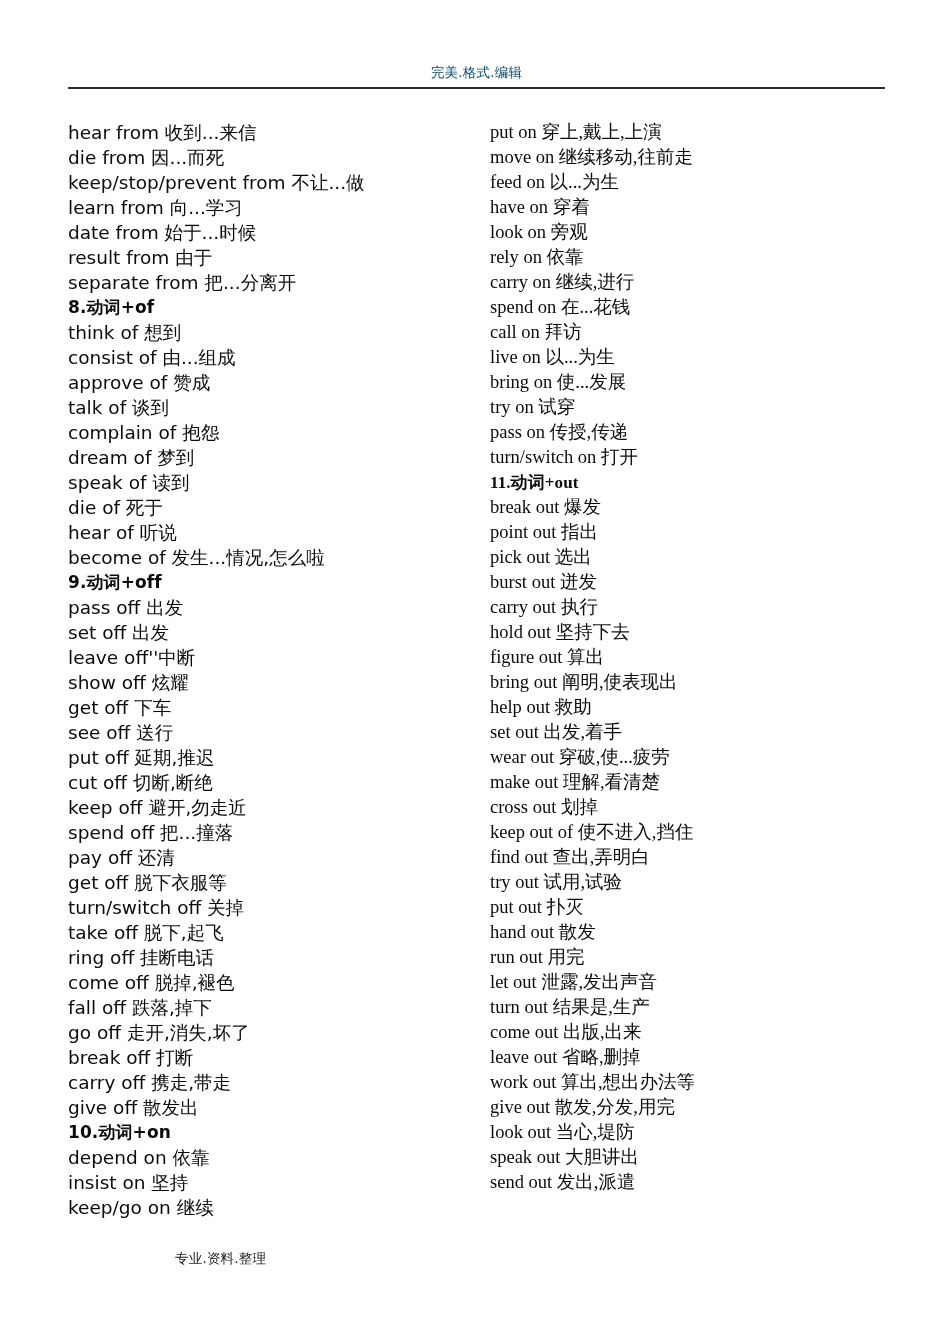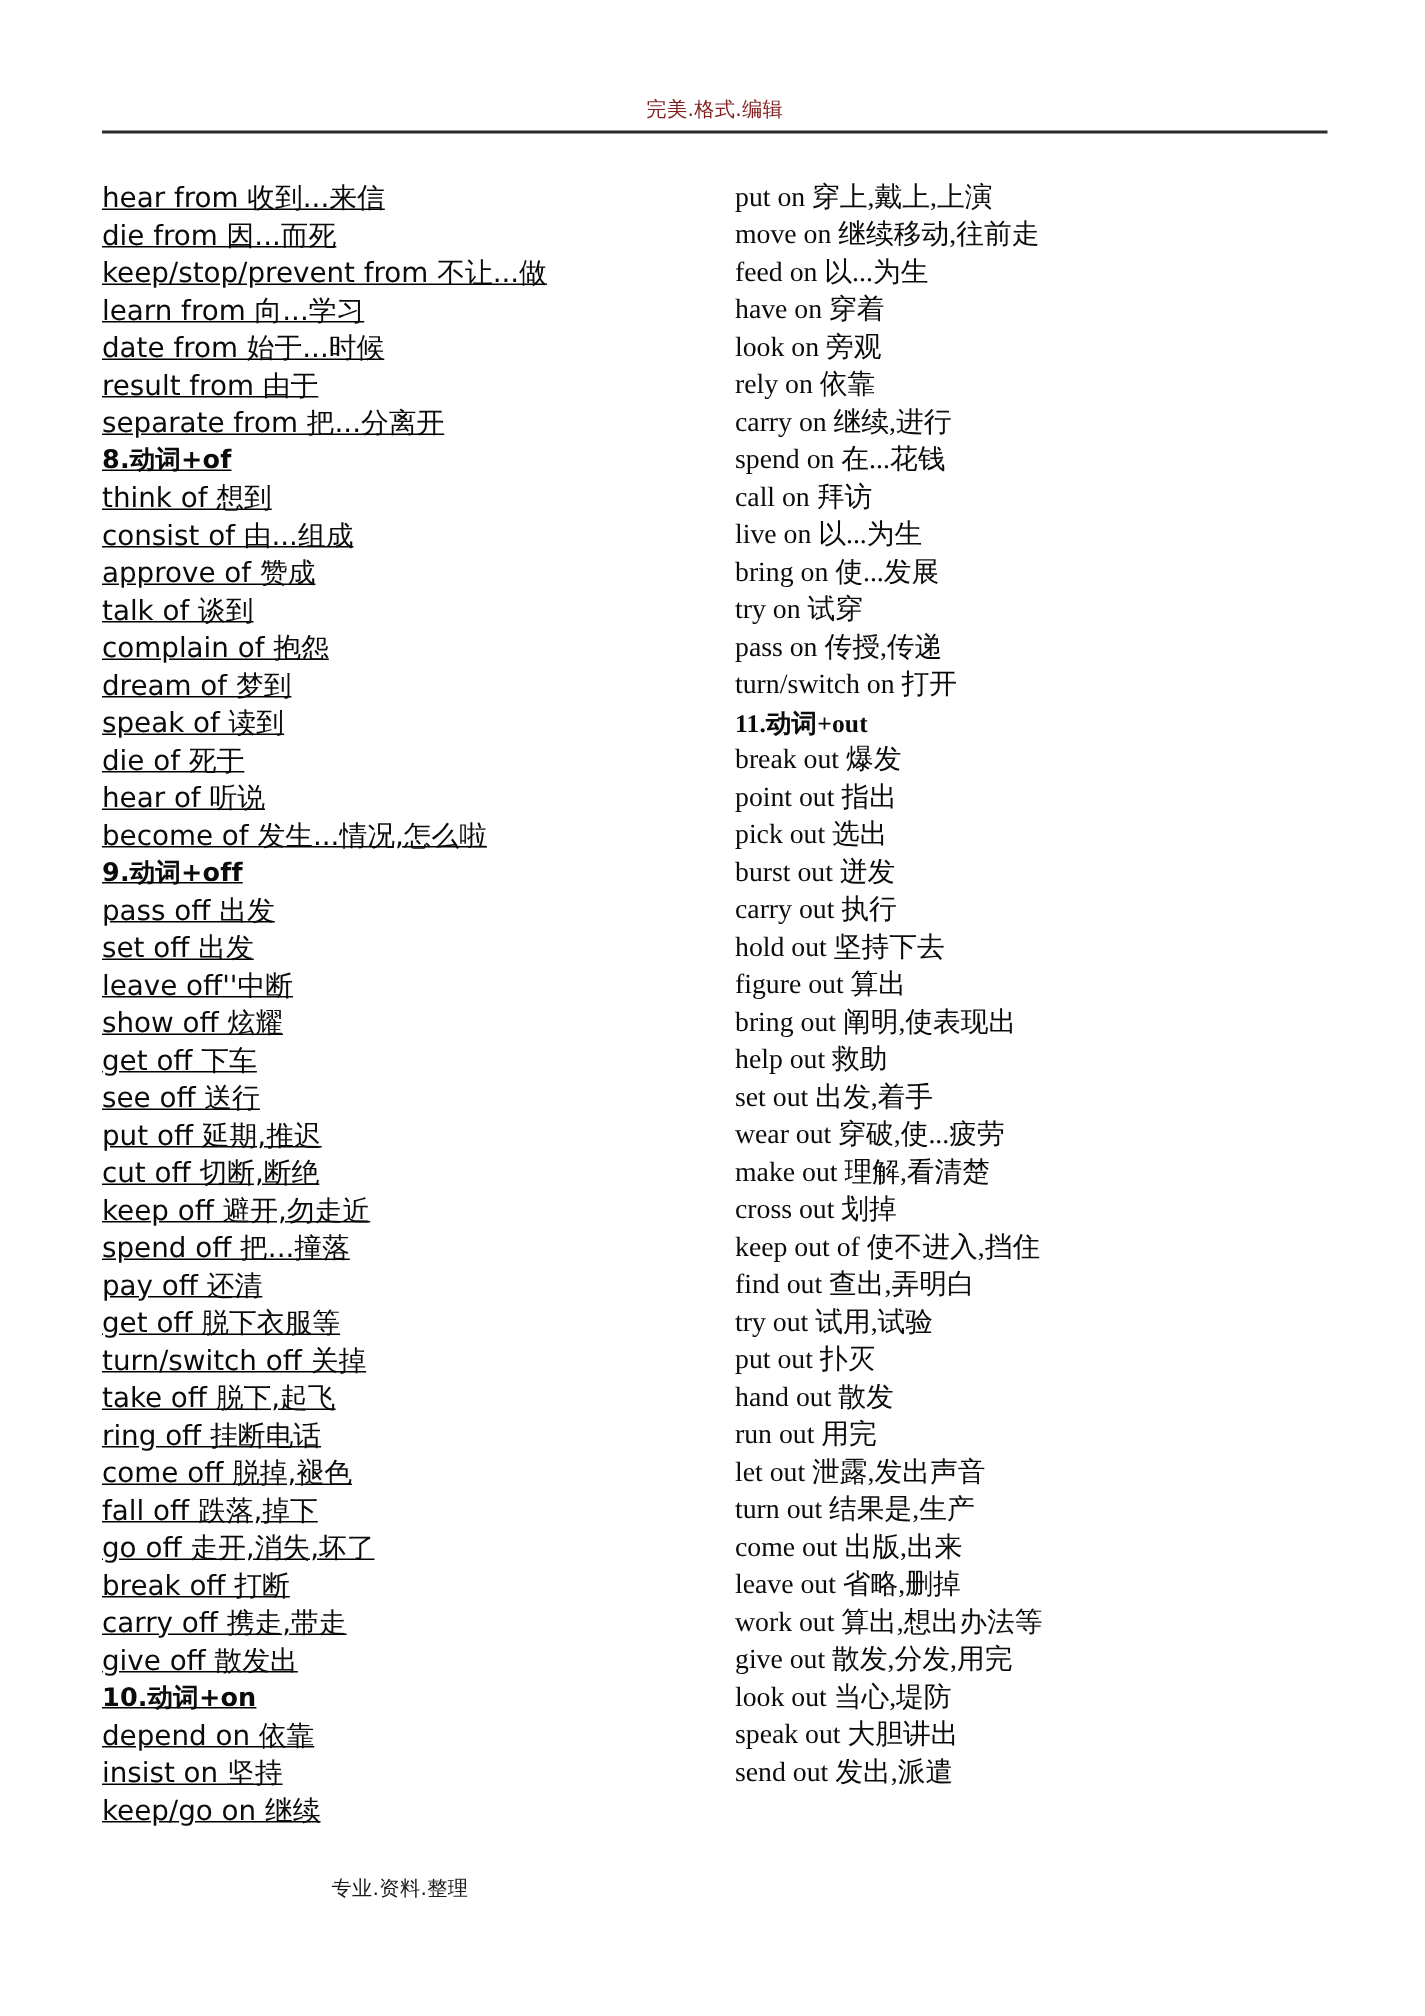--- a/index.html
+++ b/index.html
@@ -20,21 +20,21 @@
   .page-header {
     position: absolute;
     top: 62px;
     left: 68px;
     width: 817px;
     text-align: center;
   }
   .page-header .header-text {
     font-size: 13.5px;
     line-height: 17px;
-    color: #7f1d1d;
+    color: #0c4a6e;
     letter-spacing: 0.2px;
     display: inline-block;
   }
   .header-rule {
     position: absolute;
     top: 87px;
     left: 68px;
     width: 817px;
     height: 0;
     border-top: 2px solid #2b2b2b;
@@ -44,21 +44,21 @@
   .content {
     position: absolute;
     top: 120px;
     left: 0;
     width: 950px;
   }
   .column {
     position: absolute;
     top: 0;
   }
-  .column-left  { left: 68px;  width: 400px; text-decoration: underline; }
+  .column-left  { left: 68px;  width: 400px; }
   .column-right { left: 490px; width: 400px; font-family: Liberation Serif, serif; }
 
   .entry {
     font-size: 18.5px;
     line-height: 25px;
     height: 25px;
     white-space: nowrap;
     color: #0b0b0b;
     letter-spacing: 0;
   }
@@ -72,21 +72,20 @@
   .page-footer {
     position: absolute;
     top: 1248px;
     left: 175px;
   }
   .page-footer .footer-text {
     font-size: 13.5px;
     line-height: 17px;
     color: #1a1a1a;
     letter-spacing: 0.2px;
-    margin-left: 46px;
   }
 </style>
 </head>
 <body>
 
 <div class="page-header">
   <span class="header-text">完美.格式.编辑</span>
 </div>
 <div class="header-rule"></div>
 

